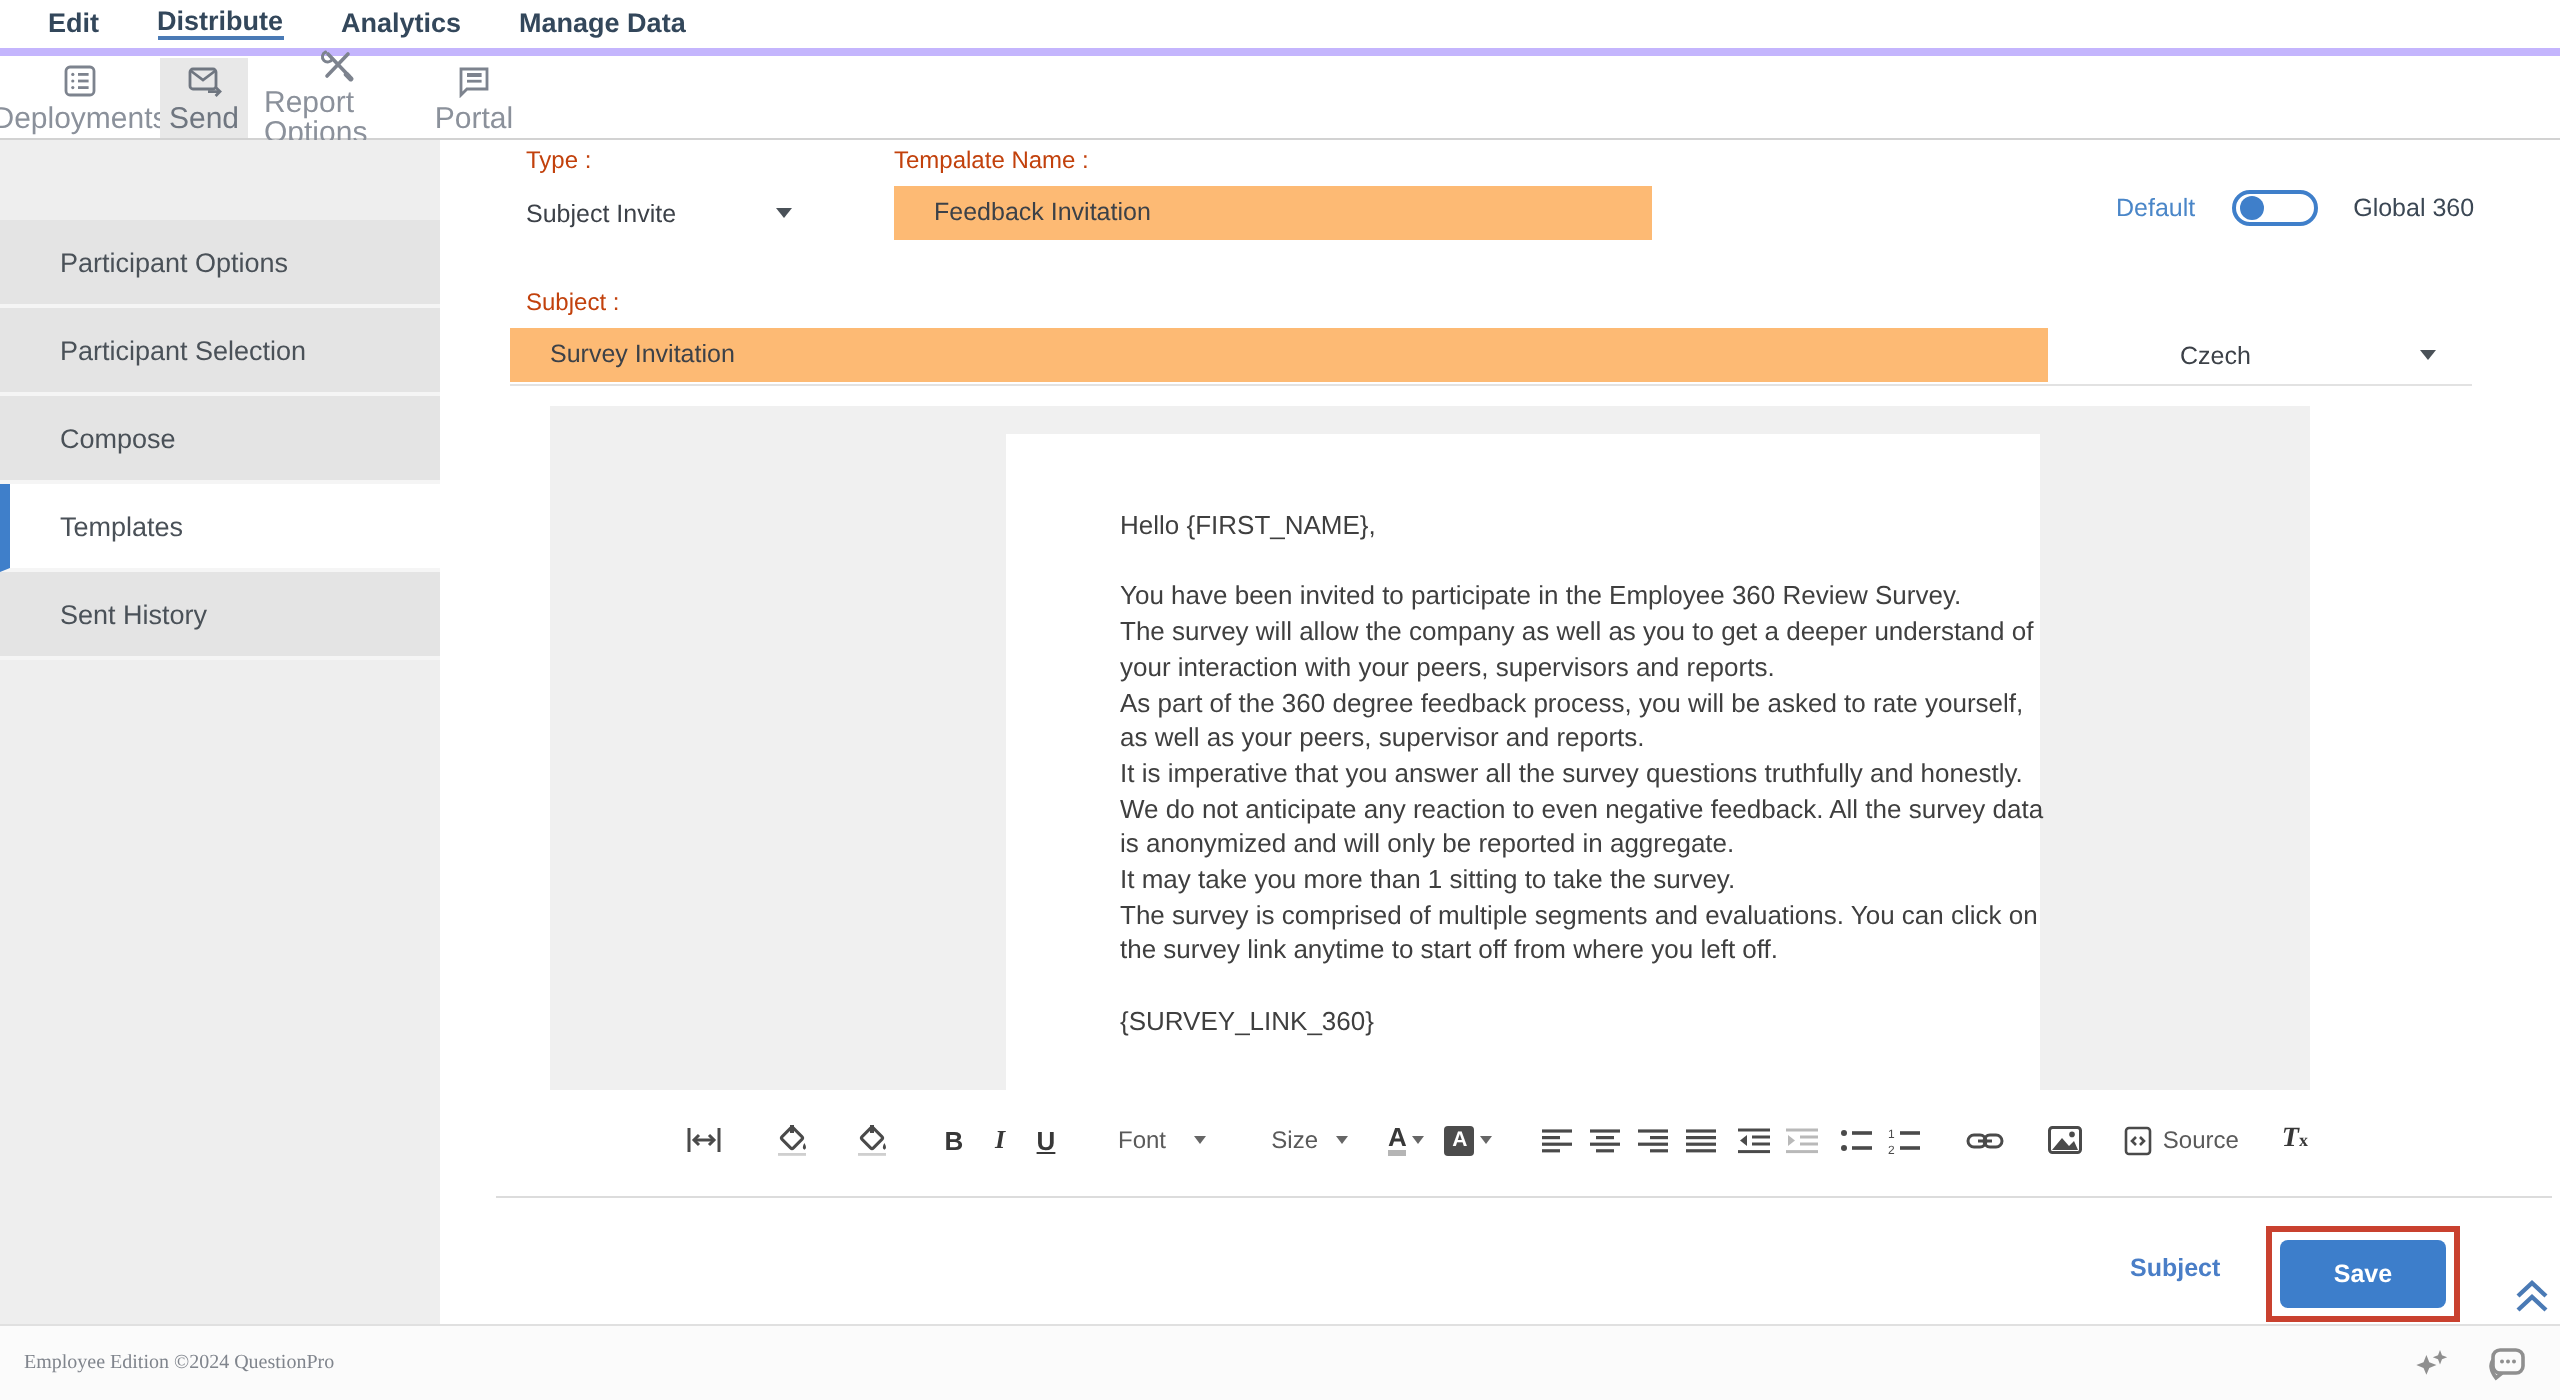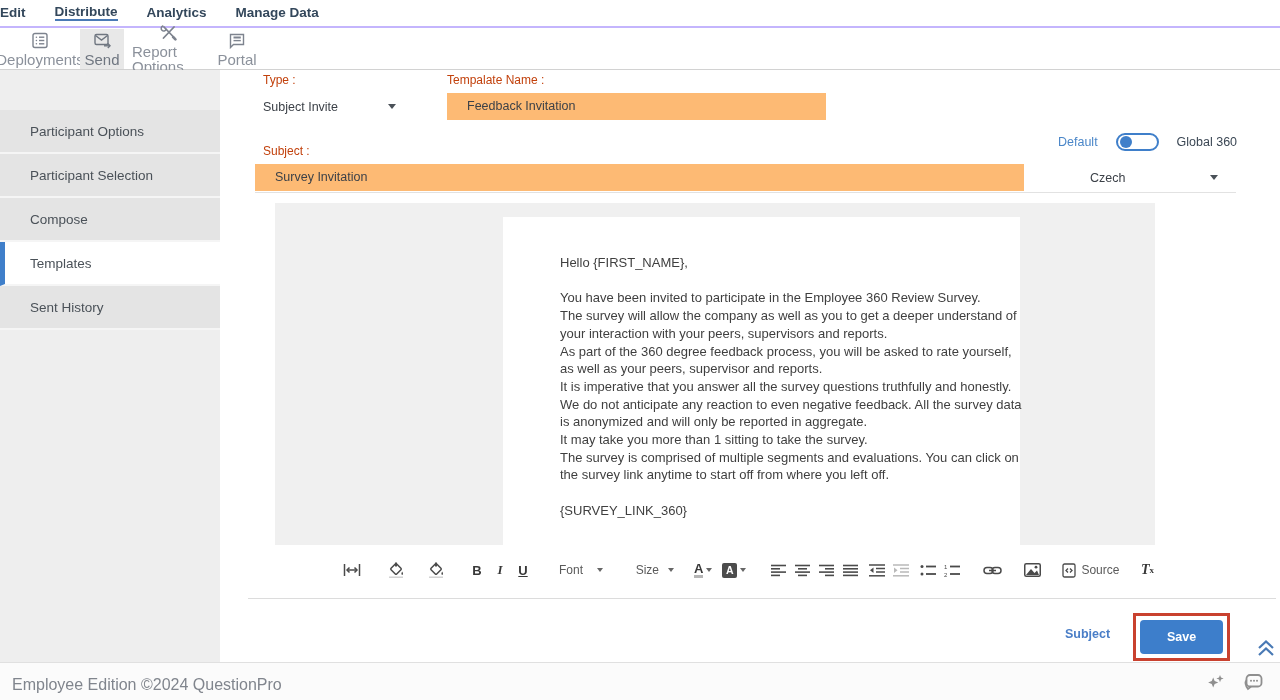--- a/index.html
+++ b/index.html
@@ -2,21 +2,21 @@
 <html><head>
 <meta charset="utf-8">
 <style>
   * { margin:0; padding:0; box-sizing:border-box; }
   html,body { width:1280px; height:700px; overflow:hidden; background:#fff;
     font-family:"Liberation Sans", sans-serif; }
   .stage { position:relative; width:1280px; height:700px; background:#fff; }
 
   
   .topnav { position:absolute; left:0; top:0; width:1280px; height:28px; background:#fff;
-    border-bottom:2px solid #c4b5fd; display:flex; align-items:center; padding-left:0; gap:29px; }
+    border-bottom:4px solid #c4b5fd; display:flex; align-items:center; padding-left:24px; gap:29px; }
   .topnav .nav-item { font-size:13.5px; font-weight:700; color:#33475b; cursor:pointer; line-height:1; padding-bottom:1px; }
   .topnav .nav-item.active { border-bottom:2px solid #4a7ab5; }
 
   
   .ribbon { position:absolute; left:0; top:29px; width:1280px; height:41px; background:#fff;
     border-bottom:1px solid #d2d2d2; display:flex; align-items:stretch; padding-left:8px; }
   .ribbon-btn { display:flex; flex-direction:column; align-items:center; justify-content:center; gap:3px; cursor:pointer; }
   .ribbon-btn.active { background:#e8e8e8; }
   .ribbon-btn .rb-label { font-size:15px; color:#8b919b; line-height:1; }
   .ribbon-btn svg { display:block; }
@@ -31,21 +31,21 @@
 
   .main { position:absolute; left:220px; top:0; width:1060px; height:592px; background:#fff; }
   .abs { position:absolute; }
   .flabel { font-size:12px; color:#c2410c; }
   .finput { background:#fdba74; height:27px; line-height:27px; font-size:12.5px; color:#3c4148; padding-left:20px; }
   .dd { display:flex; align-items:center; justify-content:space-between; height:27px; font-size:12.5px; color:#3c4148; cursor:pointer; }
   .caret-down { width:0; height:0; border-left:4px solid transparent; border-right:4px solid transparent;
     border-top:5px solid #4a5158; }
 
   
-  .scope-row { display:flex; align-items:center;margin-top:38px; }
+  .scope-row { display:flex; align-items:center; }
   .toggle { width:43px; height:18px; border:2px solid #3f7fca; border-radius:10px; background:#fff;
     position:relative; cursor:pointer; }
   .toggle .knob { position:absolute; left:2px; top:1px; width:12px; height:12px; border-radius:50%; background:#3f7fca; }
   .t-left { font-size:12.5px; color:#4a86c8; }
   .t-right { font-size:12.5px; color:#3b4754; }
 
   
   .editor-topline { background:#e2e2e2; height:1px; }
   .editor-gray { background:#f0f0f0; }
   .email-panel { position:absolute; left:228px; top:14px; width:517px; height:328px; background:#fff;
@@ -70,21 +70,21 @@
 
   .divider { background:#dcdcdc; height:1px; }
 
   .cancel-link { font-size:12.5px; font-weight:700; color:#4a7ec7; cursor:pointer; }
   .save-annot { border:3px solid #c9412f; padding:4px; }
   .save-btn { width:83px; height:34px; background:#3d7ecb; border-radius:4px; color:#fff; font-size:12.5px; font-weight:700;
     display:flex; align-items:center; justify-content:center; cursor:pointer; border:none; }
 
   
   .footer { position:absolute; left:0; top:662px; width:1280px; height:38px; background:#fbfbfb; border-top:1px solid #e0e0e0; }
-  .footer-text { position:absolute; left:12px; top:13px; font-size:16px; color:#80858d; }
+  .footer-text { position:absolute; left:12px; top:13px; font-size:10px; color:#80858d;font-family:Liberation Serif, serif; }
   .footer-icons { position:absolute; right:14px; top:9px; display:flex; gap:16px; align-items:center; }
 </style>
 </head>
 <body>
 
 <div class="stage">
 
   <div class="topnav">
     <span class="nav-item">Edit</span>
     <span class="nav-item active">Distribute</span>

